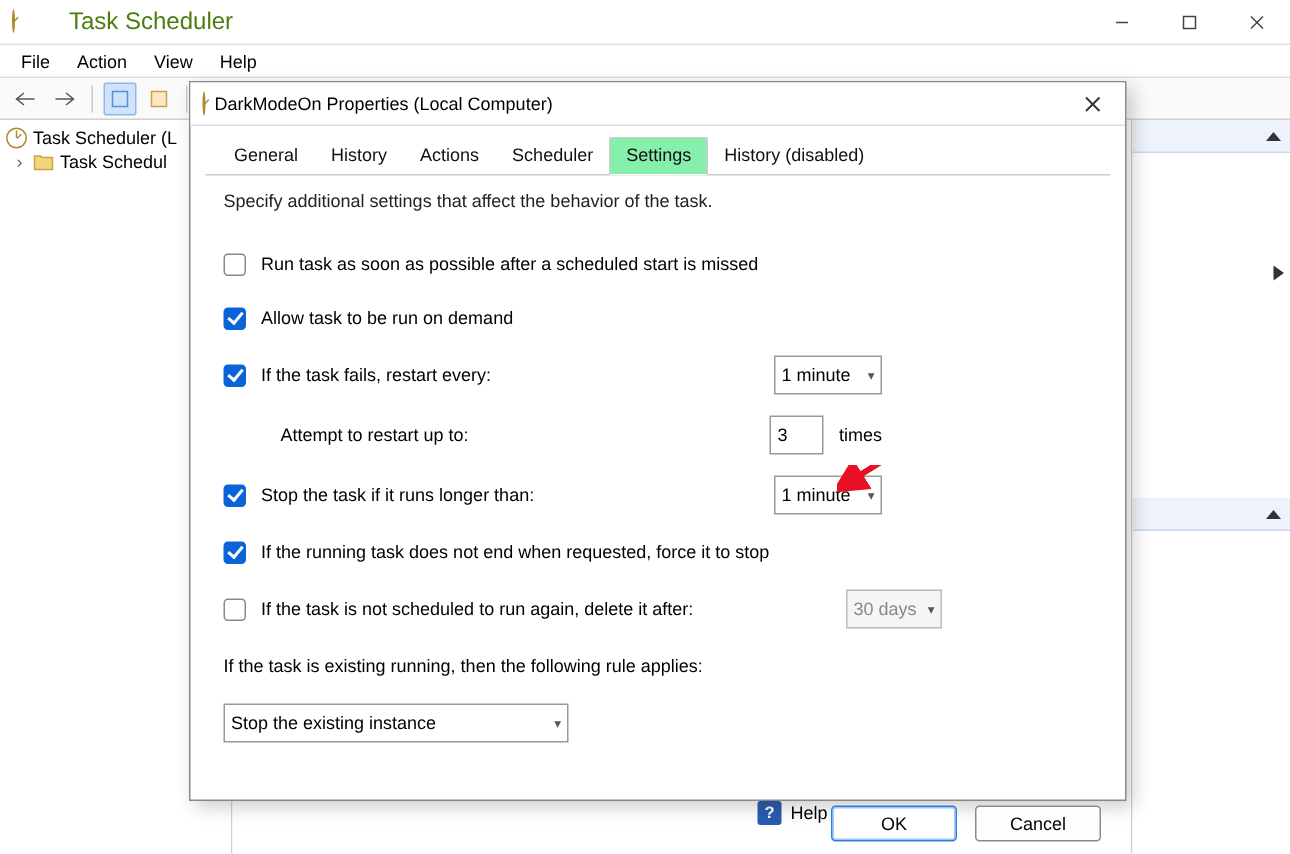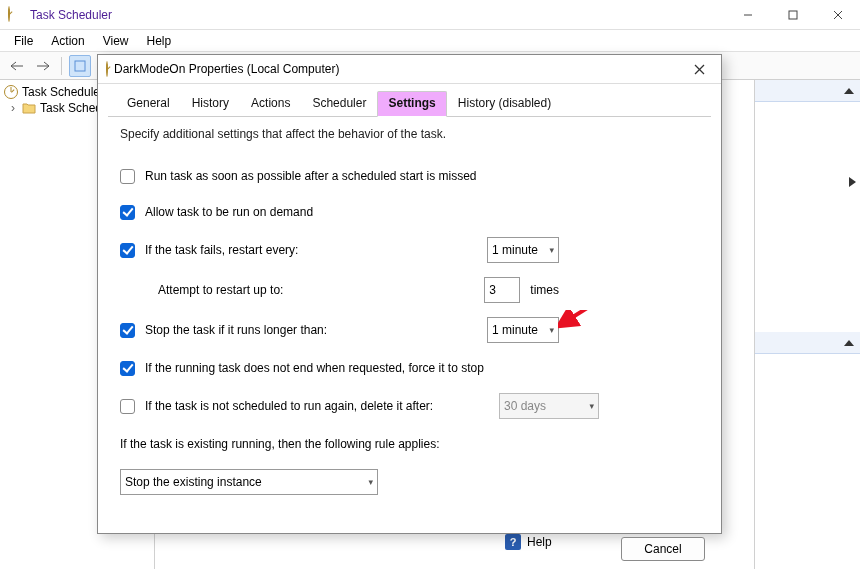--- a/index.html
+++ b/index.html
@@ -17,21 +17,21 @@
   
   .titlebar {
     height: 30px;
     display: flex;
     align-items: center;
     border-bottom: 1px solid #e0e0e0;
     padding-left: 8px;
     background: #fff;
   }
   .titlebar .icon { width:16px; height:16px; margin-right:6px; }
-  .titlebar .title { flex: 1; font-size: 12px; color:#4c1d95; }
+  .titlebar .title { flex: 1; font-size: 16px; color:#4d7c0f;margin-left:16px; }
   .win-btn {
     width: 45px; height: 30px;
     display:flex; align-items:center; justify-content:center;
     color:#444;
   }
   .menubar {
     height: 22px;
     display:flex; align-items:center;
     padding-left:6px;
     border-bottom: 1px solid #e0e0e0;
@@ -93,21 +93,21 @@
     font-size:12px;
   }
   .help-icon {
     width:16px;height:16px;background:#2a5db0;color:#fff;
     border-radius:2px;display:flex;align-items:center;justify-content:center;
     font-weight:bold;font-size:11px;
   }
   
   .dialog {
     position:absolute;
-    left:97px; top:54px;
+    left:126px; top:54px;
     width:625px; height:480px;
     background:#fff;
     border:1px solid #888;
     box-shadow: 4px 4px 12px rgba(0,0,0,0.2);
     display:flex; flex-direction:column;
   }
   .dlg-title {
     height:30px;
     display:flex; align-items:center;
     padding:0 8px;
@@ -127,23 +127,22 @@
     padding: 4px 10px 6px 10px;
     border:1px solid transparent;
     border-bottom:none;
     color:#111;
     position:relative;
     top:1px;
   }
   .tab.active {
     border:1px solid #ccc;
     border-bottom:1px solid #fff;
-    background:#f0abfc;
+    background:#86efac;
     border-radius:2px 2px 0 0;
-    font-weight:bold;
   }
   .tab-body {
     flex:1;
     margin: 0 10px 10px 10px;
     padding: 10px 12px;
     border-top:1px solid #ccc;
   }
   .desc { color:#222; margin-bottom: 24px; }
   .row {
     display:flex; align-items:center;
@@ -175,21 +174,21 @@
   .combo, .num-in {
     height:22px;
     border:1px solid #999;
     background:#fff;
     padding:12px 4px;
     font-family:inherit;
     font-size:12px;
     display:flex;align-items:center;justify-content:space-between;
   }
   .combo { width:72px; }
-  .combo.wide { width:258px; }
+  .combo.wide { width:230px; }
   .combo.disabled { color:#888; border-color:#bbb; background:#f5f5f5; }
   .combo .chev { font-size:9px; color:#555; }
   .num-in { width:36px; }
   .dlg-buttons {
     display:flex; justify-content:flex-end; gap:12px;
     padding: 8px 16px 12px 0;
   }
   .btn {
     width:84px;height:24px;
     border:1px solid #8a8a8a;
@@ -375,40 +374,43 @@
     </div>
 
     <div class="row">
       <span class="cb checked"></span>
       <span>If the running task does not end when requested, force it to stop</span>
     </div>
 
     <div class="row">
       <span class="cb"></span>
       <span style="flex:1">If the task is not scheduled to run again, delete it after:</span>
-      <div class="combo disabled" style="width:100px;margin-left:20px">
+      <div class="combo disabled" style="width:64px;margin-left:20px">
         <span>30 days</span>
         <span class="chev">▾</span>
       </div>
       <span style="width:100px"></span>
     </div>
 
     <div class="row" style="margin-top:6px">
       <span>If the task is existing running, then the following rule applies:</span>
     </div>
 
     <div class="row">
       <div class="combo wide">
         <span>Stop the existing instance</span>
         <span class="chev">▾</span>
       </div>
     </div>
   </div>
 
   <div class="dlg-buttons">
+    <div class="btn primary">
+        <span>OK</span>
+      </div>
     <div class="btn">
         <span>Cancel</span>
       </div>
   </div>
 </div>
 
 <svg class="arrow" width="100" height="60">
   <defs>
     <marker id="ah" markerWidth="8" markerHeight="8" refX="2" refY="3" orient="auto">
       <path d="M0,0 L6,3 L0,6 z" fill="#e81123"></path>

